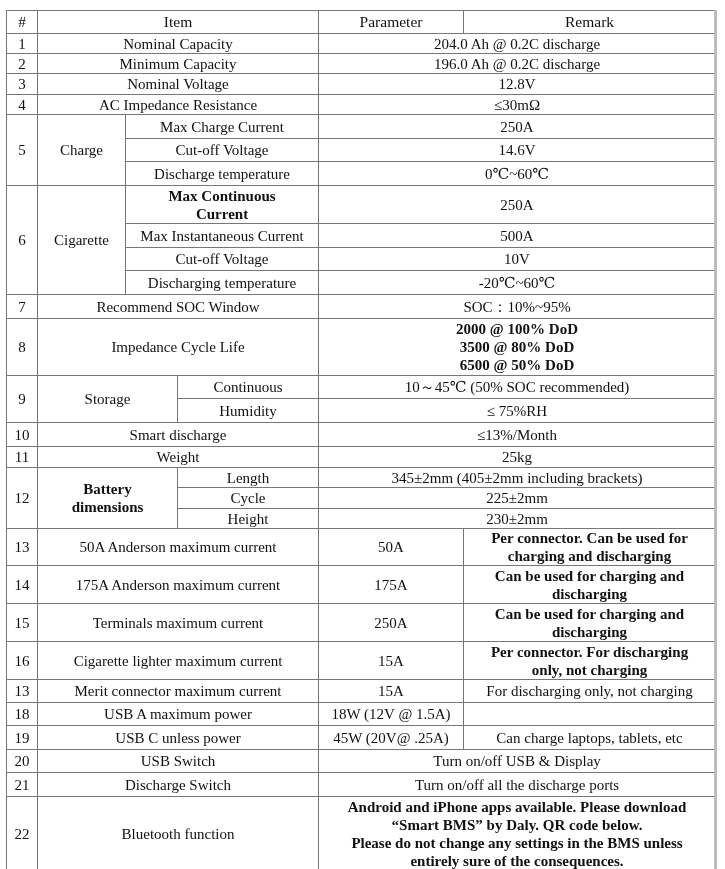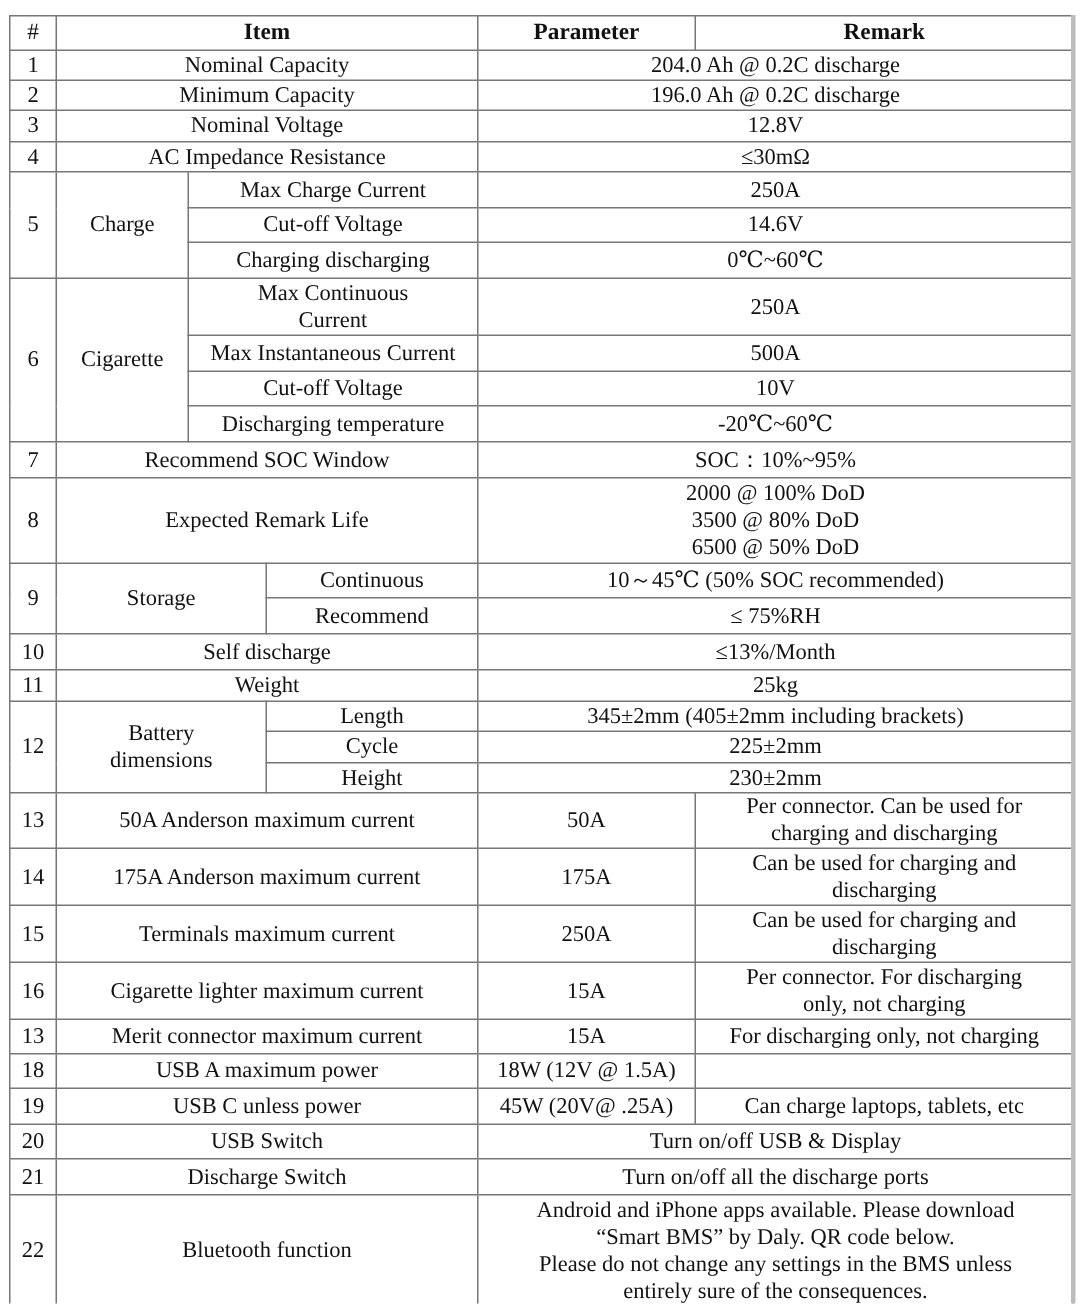--- a/index.html
+++ b/index.html
@@ -2,23 +2,23 @@
 <html><head>
 <meta charset="utf-8">
 <style>
   html, body { margin:0; padding:0; background:#ffffff; }
   body { width:725px; height:869px; position:relative; overflow:hidden;
          font-family:"Liberation Serif", "DejaVu Serif", serif; color:#111; }
   table.spec { position:absolute; left:6px; top:10px; width:709px;
                border-collapse:collapse; table-layout:fixed; font-size:15px; line-height:18px; }
   table.spec td, table.spec th { border:1px solid #777; text-align:center; vertical-align:middle;
                padding:0 2px; overflow:hidden; }
-  table.spec th { font-weight:bold; font-size:15.5px; }
+  table.spec th { font-weight:normal; font-size:15.5px; }
   .right-edge { position:absolute; left:714px; top:10px; width:3px; height:859px; background:#bdbdbd; }
-  .ml { white-space:pre-line; }
+  .ml { white-space:pre-line;font-weight:bold; }
 </style>
 </head>
 <body>
 
 <table class="spec">
   <colgroup>
     <col style="width:31px">
     <col style="width:88px">
     <col style="width:52px">
     <col style="width:141px">
@@ -58,21 +58,21 @@
     <td rowspan="3">5</td>
     <td rowspan="3">Charge</td>
     <td colspan="2">Max Charge Current</td>
     <td colspan="2">250A</td>
   </tr>
   <tr style="height:23px">
     <td colspan="2">Cut-off Voltage</td>
     <td colspan="2">14.6V</td>
   </tr>
   <tr style="height:24px">
-    <td colspan="2">Charging discharging</td>
+    <td colspan="2">Discharge temperature</td>
     <td colspan="2">0℃~60℃</td>
   </tr>
 
   <tr style="height:38px">
     <td rowspan="4">6</td>
     <td rowspan="4">Cigarette</td>
     <td colspan="2" class="ml">Max Continuous
 Current</td>
     <td colspan="2">250A</td>
   </tr>
@@ -89,40 +89,40 @@
     <td colspan="2">-20℃~60℃</td>
   </tr>
 
   <tr style="height:24px">
     <td>7</td>
     <td colspan="3">Recommend SOC Window</td>
     <td colspan="2">SOC：10%~95%</td>
   </tr>
   <tr style="height:57px">
     <td>8</td>
-    <td colspan="3">Expected Remark Life</td>
+    <td colspan="3">Impedance Cycle Life</td>
     <td colspan="2" class="ml">2000 @ 100% DoD
 3500 @ 80% DoD
 6500 @ 50% DoD</td>
   </tr>
 
   <tr style="height:23px">
     <td rowspan="2">9</td>
     <td rowspan="2" colspan="2">Storage</td>
     <td>Continuous</td>
     <td colspan="2">10～45℃ (50% SOC recommended)</td>
   </tr>
   <tr style="height:24px">
-    <td>Recommend</td>
+    <td>Humidity</td>
     <td colspan="2">≤ 75%RH</td>
   </tr>
 
   <tr style="height:24px">
     <td>10</td>
-    <td colspan="3">Self discharge</td>
+    <td colspan="3">Smart discharge</td>
     <td colspan="2">≤13%/Month</td>
   </tr>
   <tr style="height:21px">
     <td>11</td>
     <td colspan="3">Weight</td>
     <td colspan="2">25kg</td>
   </tr>
 
   <tr style="height:20px">
     <td rowspan="3">12</td>

